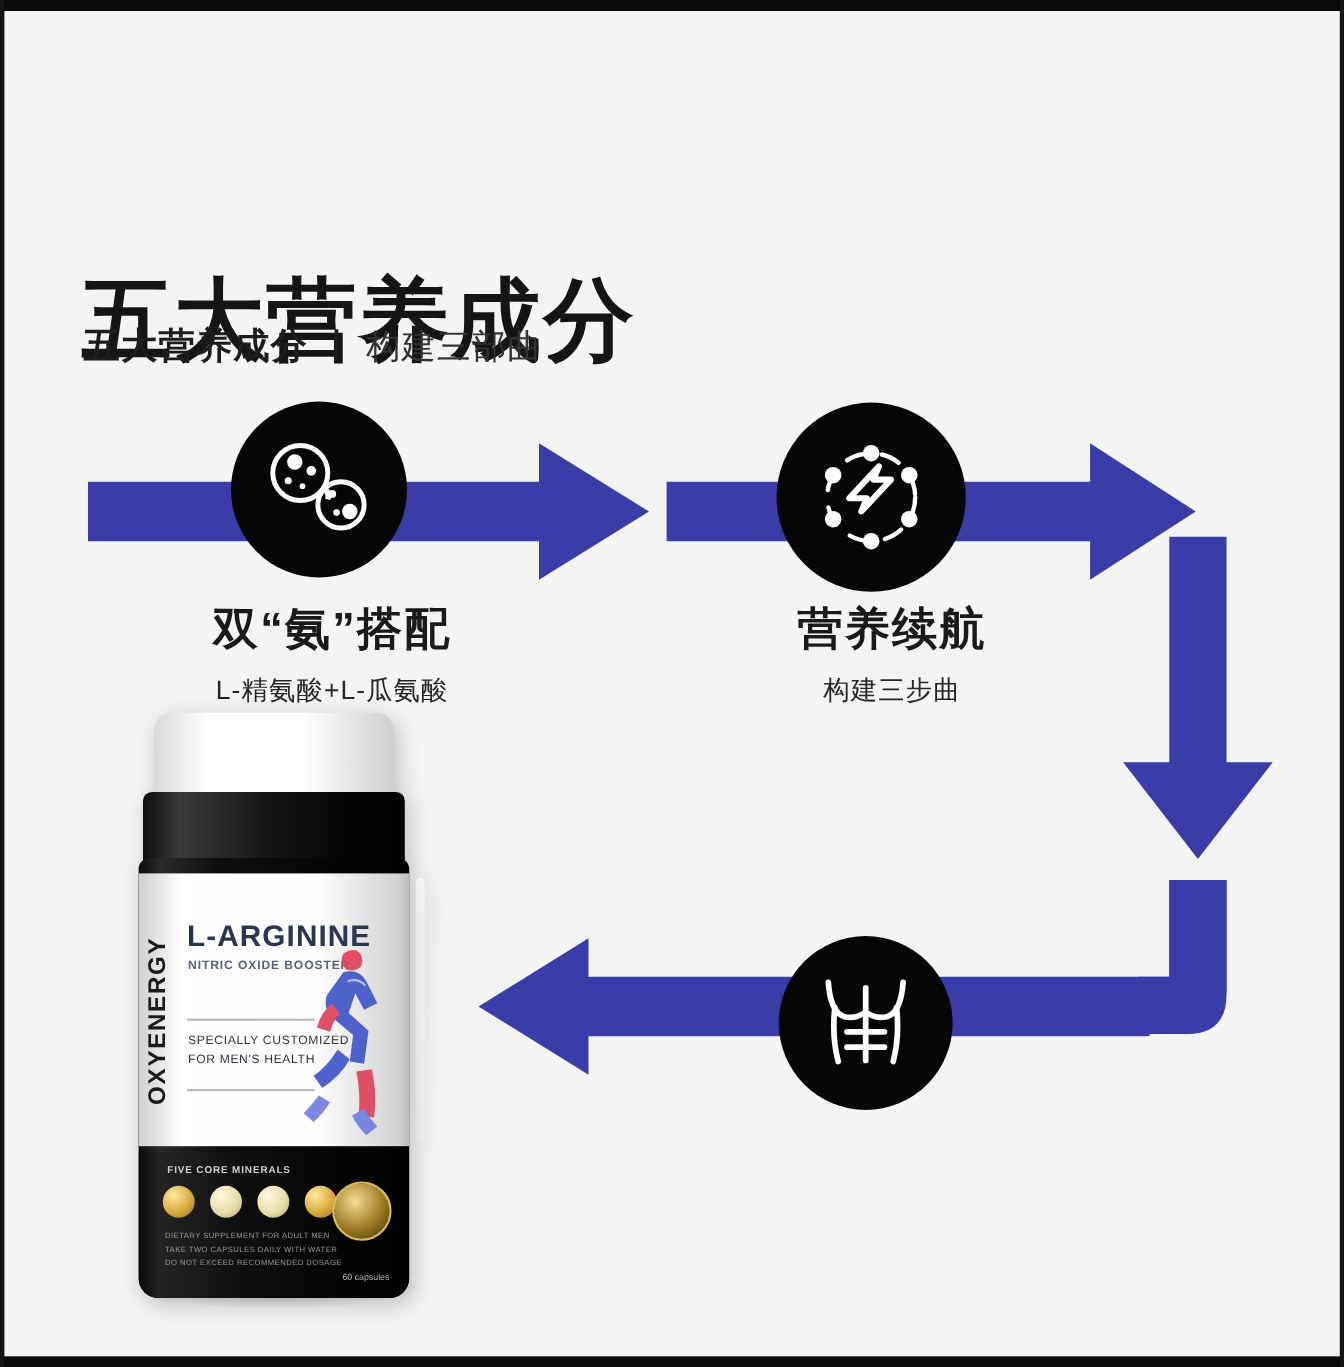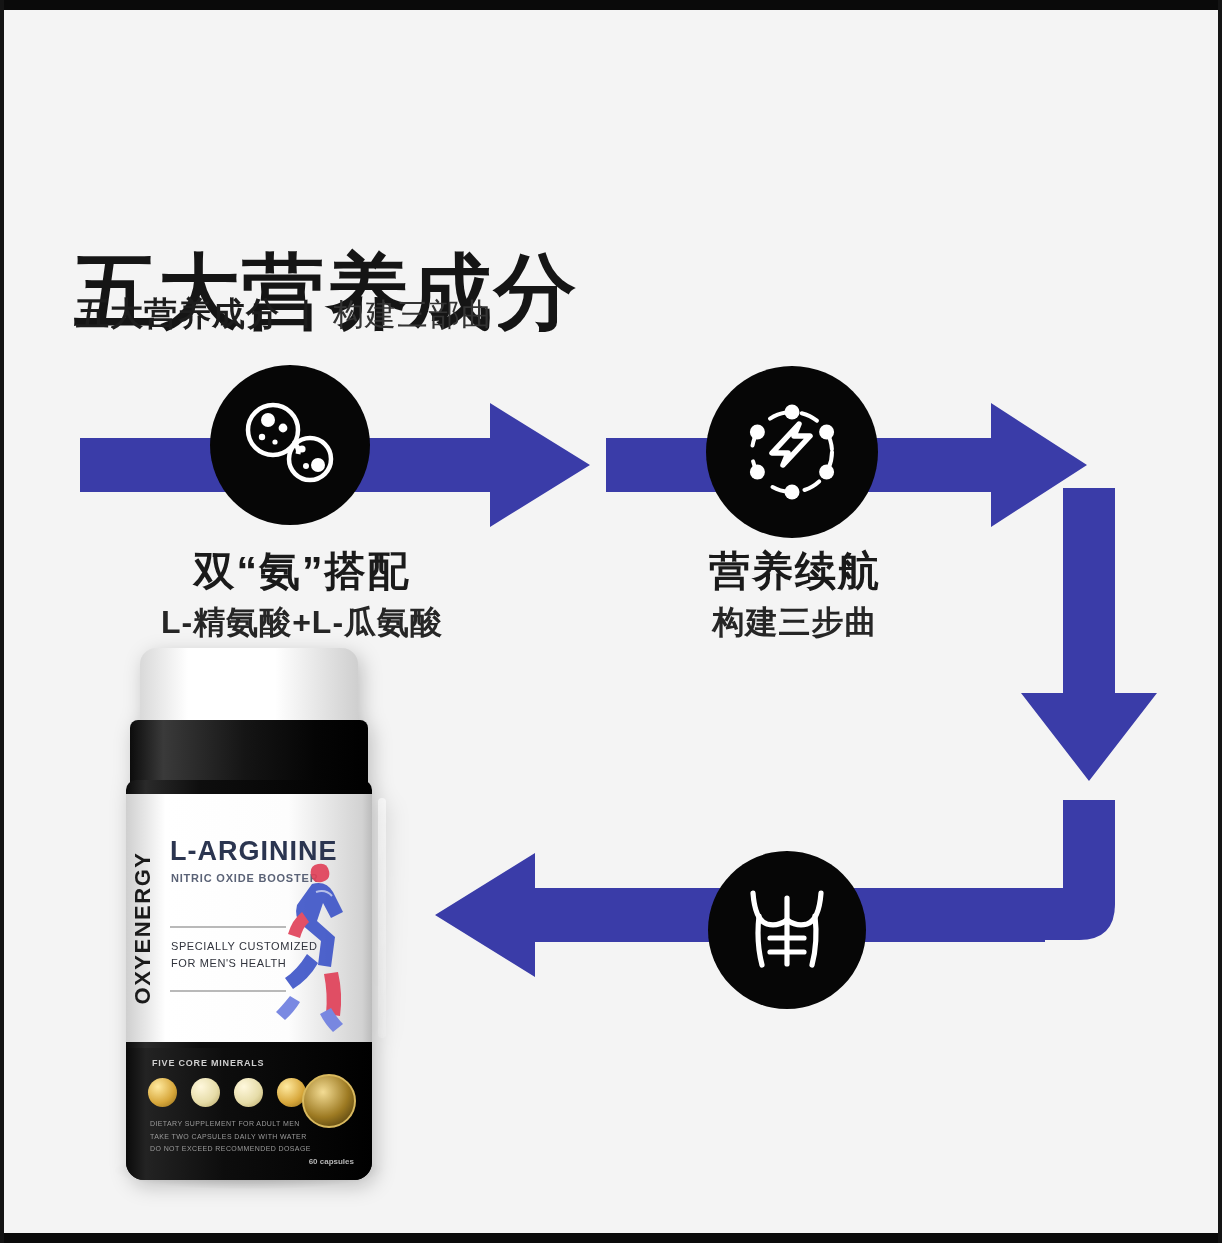--- a/index.html
+++ b/index.html
@@ -108,30 +108,30 @@
     display: block;
     font-size: 41px;
     font-weight: 800;
     color: #1a1a1a;
     letter-spacing: 2px;
     line-height: 1.15;
     white-space: nowrap;
   }
   .caption .cap-sub {
     display: block;
-    margin-top: 6px;
-    font-size: 32px;
-    font-weight: 700;
+    margin-top: 16px;
+    font-size: 24px;
+    font-weight: 400;
     color: #262626;
     letter-spacing: 1px;
     white-space: nowrap;
   }
 
   #cap-1 { left: 82px;  top: 548px; width: 440px; }
-  #cap-2 { left: 620px; top: 548px; width: 350px; }
+  #cap-2 { left: 636px; top: 548px; width: 350px; }
   #cap-3 { left: 560px; top: 1040px; width: 470px; }
   #cap-3 .cap-title { font-size: 43px; }
 
   
   .bottle-wrap {
     position: absolute;
     left: 104px;
     top: 648px;
     width: 290px;
     height: 538px;
@@ -321,21 +321,21 @@
     letter-spacing: .4px;
     color: #9a9a9a;
     white-space: pre-line;
     filter: blur(.25px);
   }
   .b-count {
     position: absolute;
     right: 18px;
     bottom: 14px;
     font-size: 8px;
-    font-weight: 700;
+    font-weight: 400;
     color: #b6b6b6;
     filter: blur(.25px);
   }
   .b-gloss {
     position: absolute;
     right: 8px;
     top: 150px;
     width: 8px;
     height: 240px;
     border-radius: 4px;

